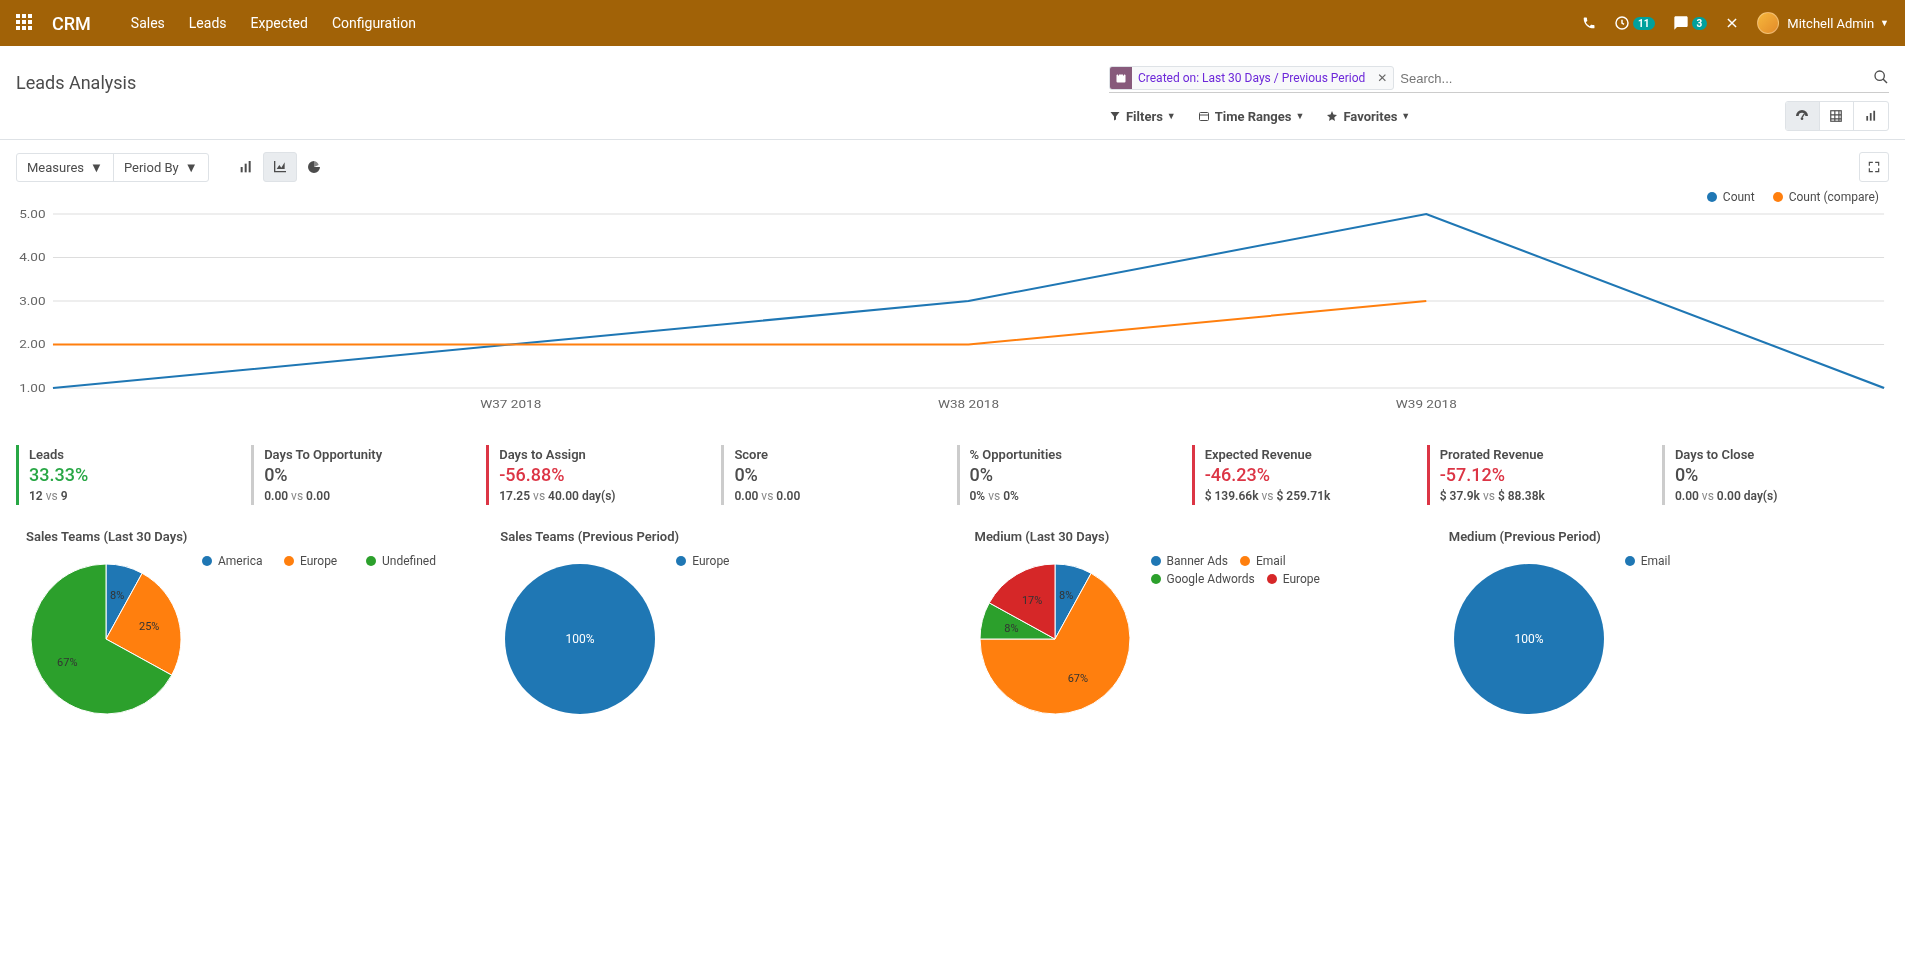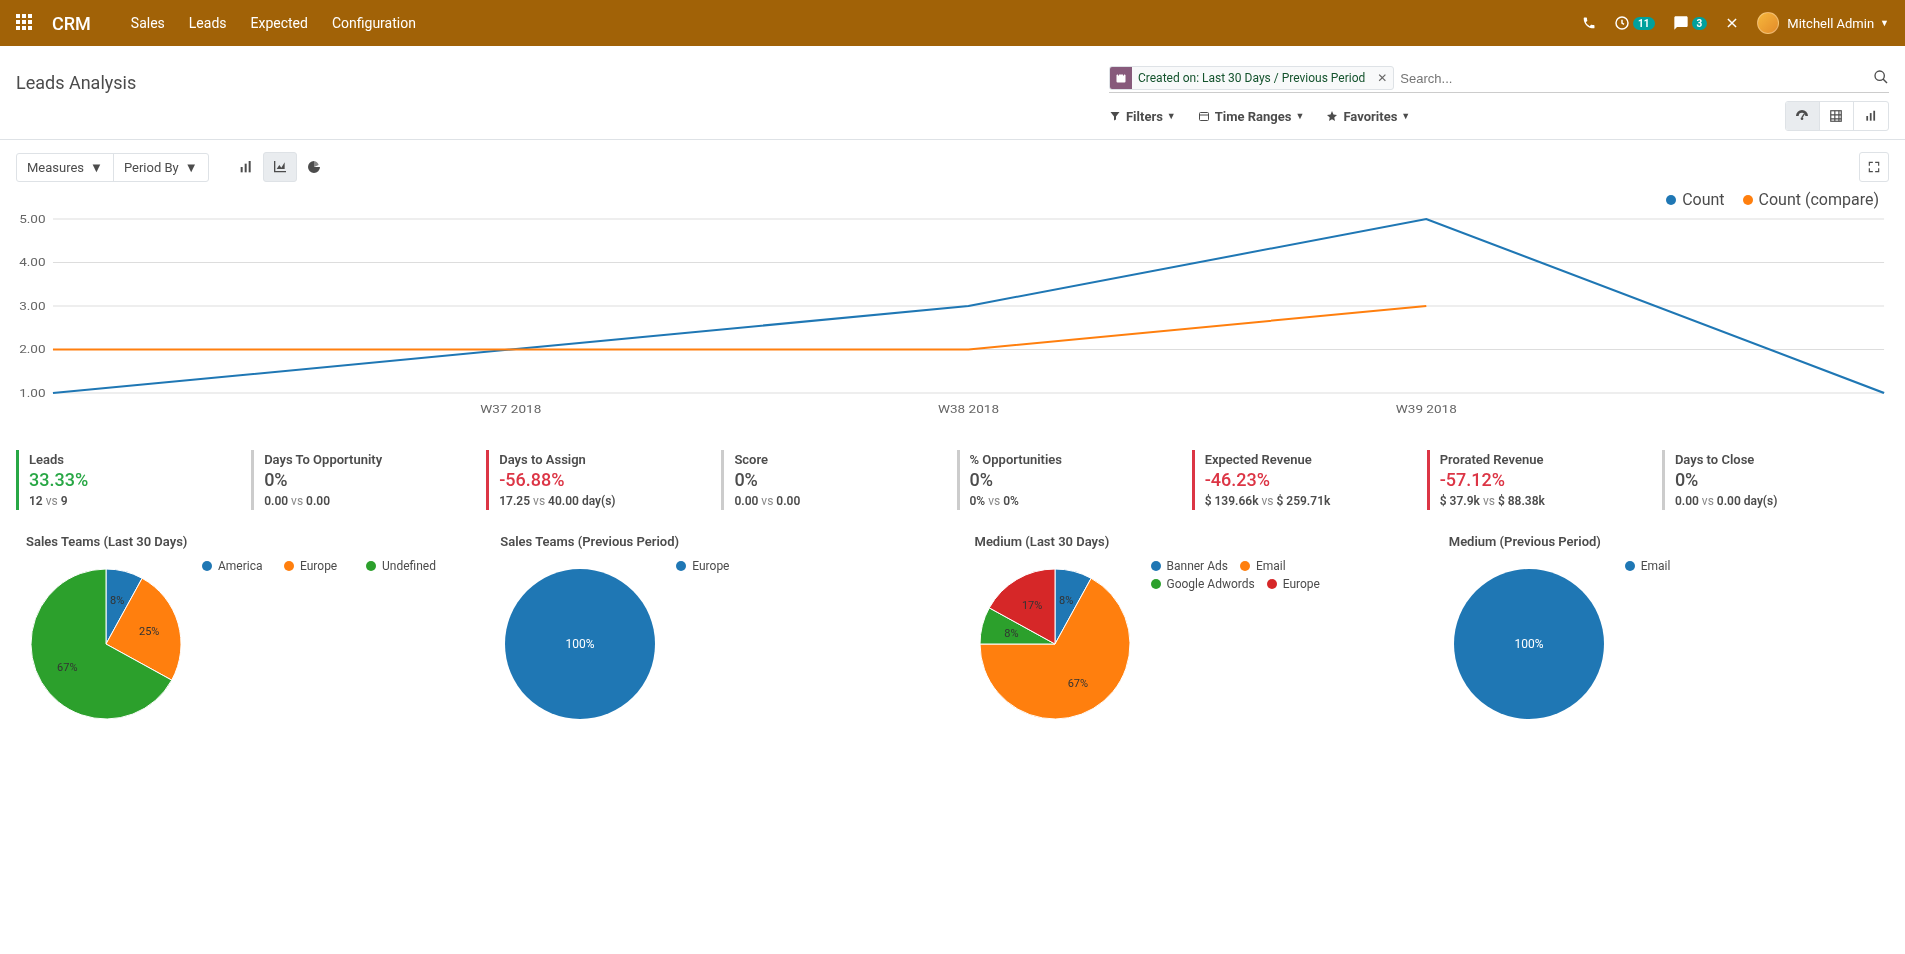--- a/index.html
+++ b/index.html
@@ -13,21 +13,21 @@
 .badge { background: #00A09D; color: #fff; font-size: 10px; font-weight: bold; border-radius: 8px; padding: 1px 5px; margin-left: 3px; }
 .topbar .user { display: flex; align-items: center; margin-left: 18px; cursor: pointer; }
 .avatar { width: 22px; height: 22px; border-radius: 50%; background: linear-gradient(135deg,#f6b73c,#e38b29); margin-right: 8px; border:1px solid rgba(255,255,255,0.3); }
 
 .control-row { display: flex; align-items: flex-start; padding: 20px 16px 0 16px; border-bottom: 1px solid #dee2e6; }
 .page-title { font-size: 18px; color: #4c4c4c; padding-top: 6px; flex: 0 0 auto; margin-right: auto; }
 .search-area { flex: 1; max-width: 780px; margin-left: auto; }
 .search-row { display: flex; align-items: center; border-bottom: 1px solid #ccc; padding-bottom: 2px; }
 .facet { border: 1px solid #dee2e6; background: #f8f9fa; display: flex; align-items: center; font-size: 12px; border-radius: 3px; overflow: hidden; }
 .facet-icon { background: #875A7B; color: #fff; width: 22px; height: 22px; display: flex; align-items: center; justify-content: center; }
-.facet-label { padding: 0 6px; color: #14532d; }
+.facet-label { padding: 0 6px; color: #6d28d9; }
 .facet-close { padding: 0 6px; cursor: pointer; color: #666; }
 .search-input { flex: 1; border: none; outline: none; padding: 4px 6px; font-size: 13px; color: #888; }
 .search-glass { color: #666; cursor: pointer; margin-left: 8px; }
 
 .toolbar-row { display: flex; align-items: center; margin-top: 8px; padding-bottom: 8px; }
 .tool-btn { display: flex; align-items: center; font-size: 13px; color: #4c4c4c; cursor: pointer; margin-right: 22px; font-weight: 700; text-align: center;}
 .tool-btn .tri { margin-left: 4px; font-size: 9px; }
 .view-switch { margin-left: auto; display: flex; border: 1px solid #dee2e6; border-radius: 3px; overflow: hidden; }
 .view-btn { width: 34px; height: 28px; display: flex; align-items: center; justify-content: center; cursor: pointer; border-right: 1px solid #dee2e6; color: #4c4c4c; }
 .view-btn:last-child { border-right: none; }
@@ -36,21 +36,21 @@
 .chart-controls { display: flex; align-items: center; padding: 12px 16px 4px 16px; }
 .btn-group { display: flex; border: 1px solid #dee2e6; border-radius: 3px; overflow: hidden; }
 .btn-group .bgi { padding: 6px 10px; font-size: 13px; cursor: pointer; border-right: 1px solid #dee2e6; display:flex; align-items:center; }
 .btn-group .bgi:last-child { border-right: none; }
 .mini-icons { display: flex; margin-left: 20px; }
 .mi-btn { width: 34px; height: 30px; display: flex; align-items: center; justify-content: center; cursor: pointer; color: #4c4c4c; border-radius:3px;}
 .mi-btn.active { background: #e9ecef; border:1px solid #dee2e6;}
 .expand-btn { margin-left: auto; width: 30px; height: 30px; border: 1px solid #dee2e6; display: flex; align-items: center; justify-content: center; cursor: pointer; border-radius: 3px; }
 
 .line-chart-area { padding: 0 16px 10px 16px; }
-.legend-row { display: flex; justify-content: flex-end; padding: 4px 10px; font-size: 16px; }
+.legend-row { display: flex; justify-content: flex-end; padding: 4px 10px; font-size: 12px; }
 .legend-item { display: flex; align-items: center; margin-left: 18px; }
 .legend-dot { width: 10px; height: 10px; border-radius: 50%; margin-right: 6px; }
 .line-svg { width: 100%; height: 210px; }
 
 .kpi-row { display: flex; padding: 14px 16px; gap: 8px; }
 .kpi { flex: 1; border-left: 3px solid #ccc; padding: 2px 0 2px 10px; }
 .kpi.green { border-color: #28a745; }
 .kpi.red { border-color: #dc3545; }
 .kpi .k-label { font-size: 13px; color: #4c4c4c; font-weight: 600; }
 .kpi .k-value { font-size: 18px; font-weight: 500; margin-top: 2px; }

